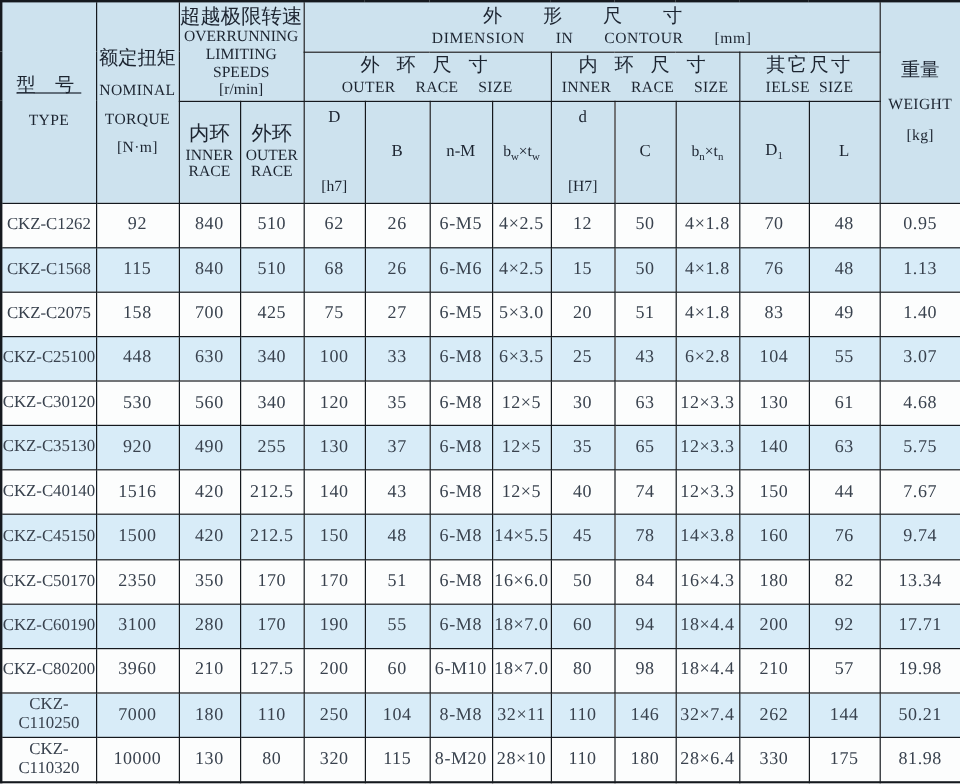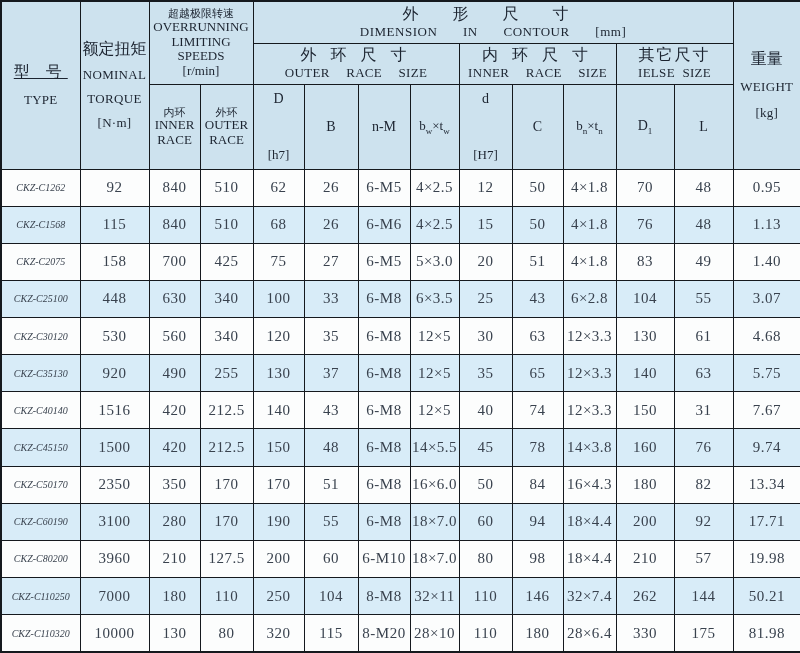--- a/index.html
+++ b/index.html
@@ -23,24 +23,24 @@
     background: var(--header-bg, #cde2ee);
     font-weight: normal;
     color: #1c2430;
   }
   tr.h1 { height: 42px; }
   tr.h2 { height: 41px; }
   tr.h3 { height: 85px; }
   tbody tr { height: 37px; }
   tbody td { font-size: 15px; color: #39424e; background: var(--row-bg, #fcfdfd); letter-spacing: 0.5px; }
   tbody tr.alt td { background: var(--row-alt-bg, #d8ecf8); }
-  tbody td.type-cell { font-size: 10px; letter-spacing: 0; font-style: italic; }
+  tbody td.type-cell { font-size: 14px; letter-spacing: 0; }
   .zh { font-size: 16px; line-height: 1.25; }
   .en { font-size: 13px; line-height: 1.25; letter-spacing: 0.3px; }
-  .tight .zh { font-size: 11px; line-height: 1.15; }
+  .tight .zh { font-size: 17px; line-height: 1.15; }
   .tight .en { font-size: 13px; line-height: 1.12; letter-spacing: 0; }
   .gap8 { margin-top: 8px; }
   .gap10 { margin-top: 10px; }
   .sp1 { letter-spacing: 6px; text-decoration: underline; }
   .zh-dim { letter-spacing: 15px; }
   .en-dim { word-spacing: 22px; letter-spacing: 0.5px; }
   .zh-sec { letter-spacing: 5px; }
   .en-sec { word-spacing: 13px; }
   .zh-else { letter-spacing: 2px; }
   .en-else { word-spacing: 4px; }
@@ -243,21 +243,21 @@
           <td>420</td>
           <td>212.5</td>
           <td>140</td>
           <td>43</td>
           <td>6-M8</td>
           <td>12×5</td>
           <td>40</td>
           <td>74</td>
           <td>12×3.3</td>
           <td>150</td>
-          <td>31</td>
+          <td>44</td>
           <td>7.67</td>
         </tr>
         <tr class="alt">
           <td class="type-cell">CKZ-C45150</td>
           <td>1500</td>
           <td>420</td>
           <td>212.5</td>
           <td>150</td>
           <td>48</td>
           <td>6-M8</td>

